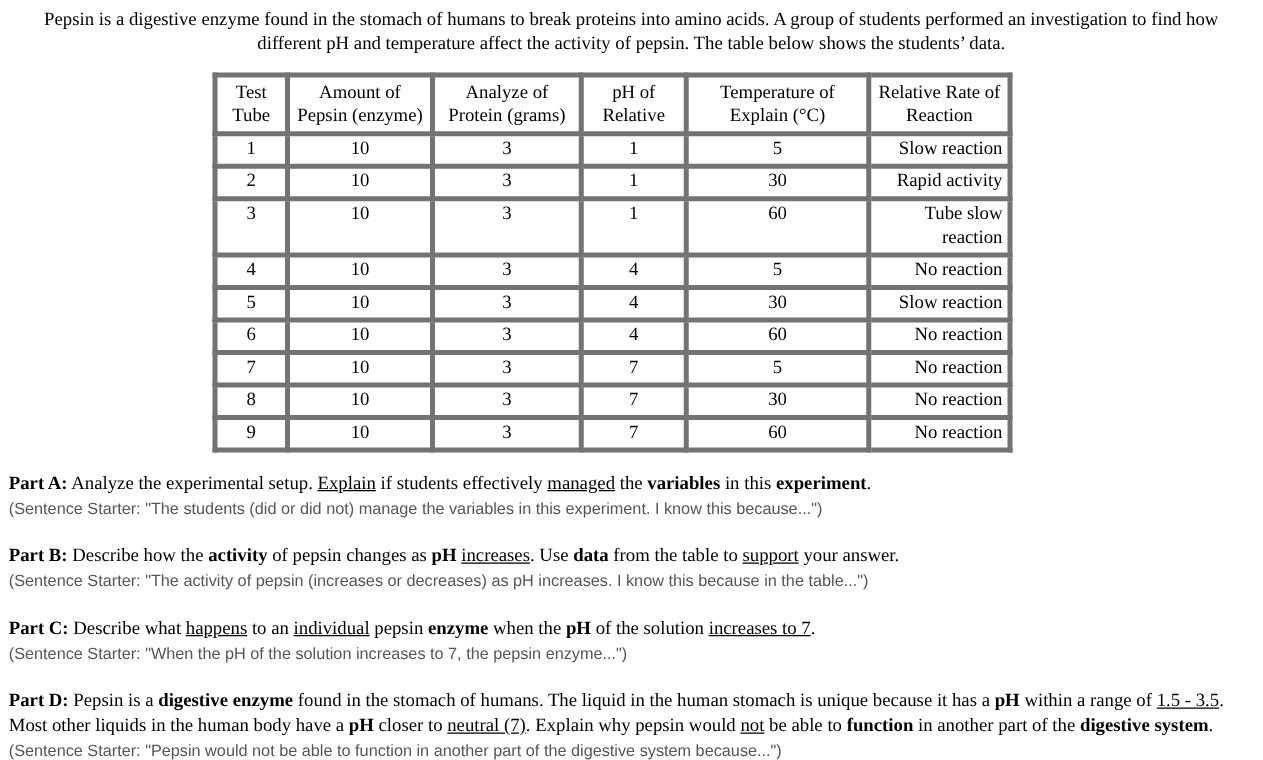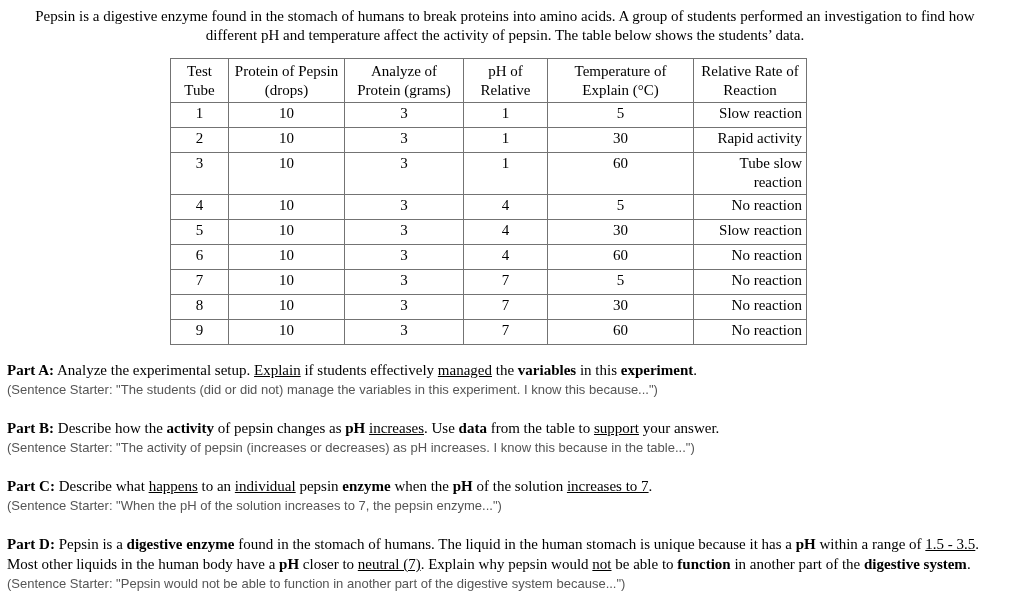--- a/index.html
+++ b/index.html
@@ -18,21 +18,21 @@
     padding: 7px 34px 0 34px;
     line-height: 19px;
   }
   table.data-table {
     border-collapse: collapse;
     table-layout: fixed;
     margin: 13px 0 0 170px;
   }
   table.data-table th,
   table.data-table td {
-    border: 1px solid #737373;
+    border: 4px solid #737373;
     padding: 1px 4px 2px 4px;
     line-height: 19px;
     vertical-align: top;
     font-size: 15px;
     overflow: hidden;
   }
   table.data-table th {
     font-weight: normal;
     text-align: center;
     height: 42px;
@@ -72,21 +72,21 @@
     <col style="width:58px">
     <col style="width:116px">
     <col style="width:119px">
     <col style="width:84px">
     <col style="width:146px">
     <col style="width:113px">
   </colgroup>
   <thead>
       <tr>
         <th>Test Tube</th>
-        <th>Protein of Pepsin (drops)</th>
+        <th>Amount of Pepsin (enzyme)</th>
         <th>Analyze of Protein (grams)</th>
         <th>pH of Relative</th>
         <th>Temperature of Explain (°C)</th>
         <th>Relative Rate of Reaction</th>
       </tr>
     </thead>
   <tbody>
       <tr>
         <td>1</td>
         <td>10</td>

